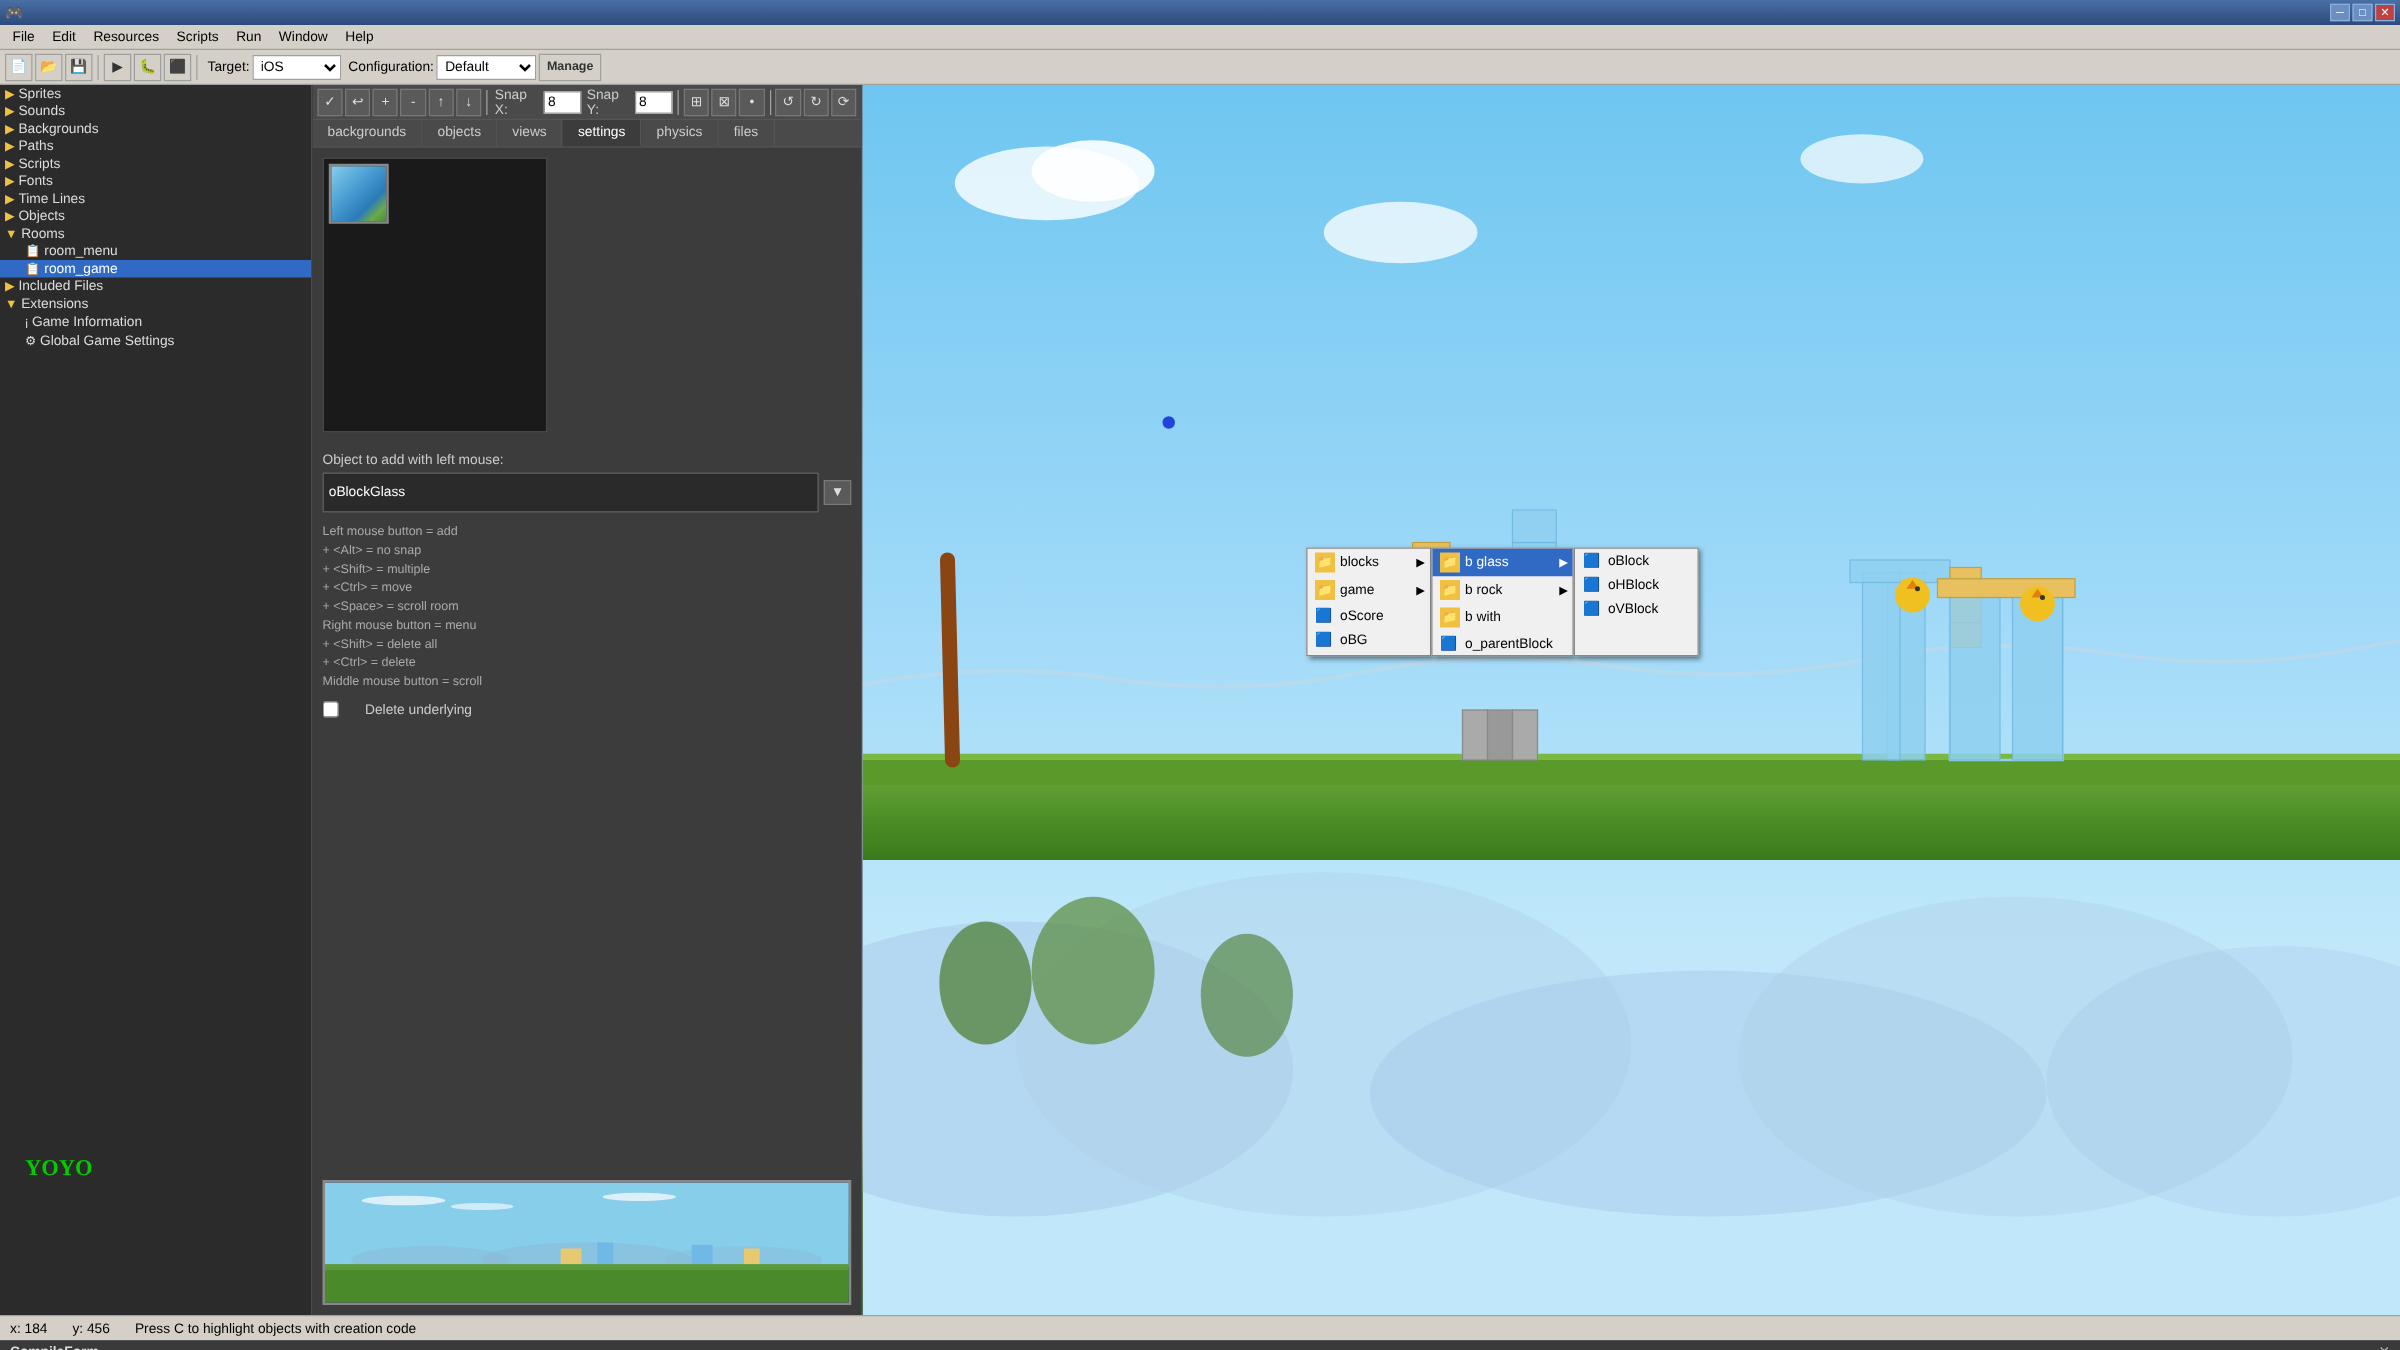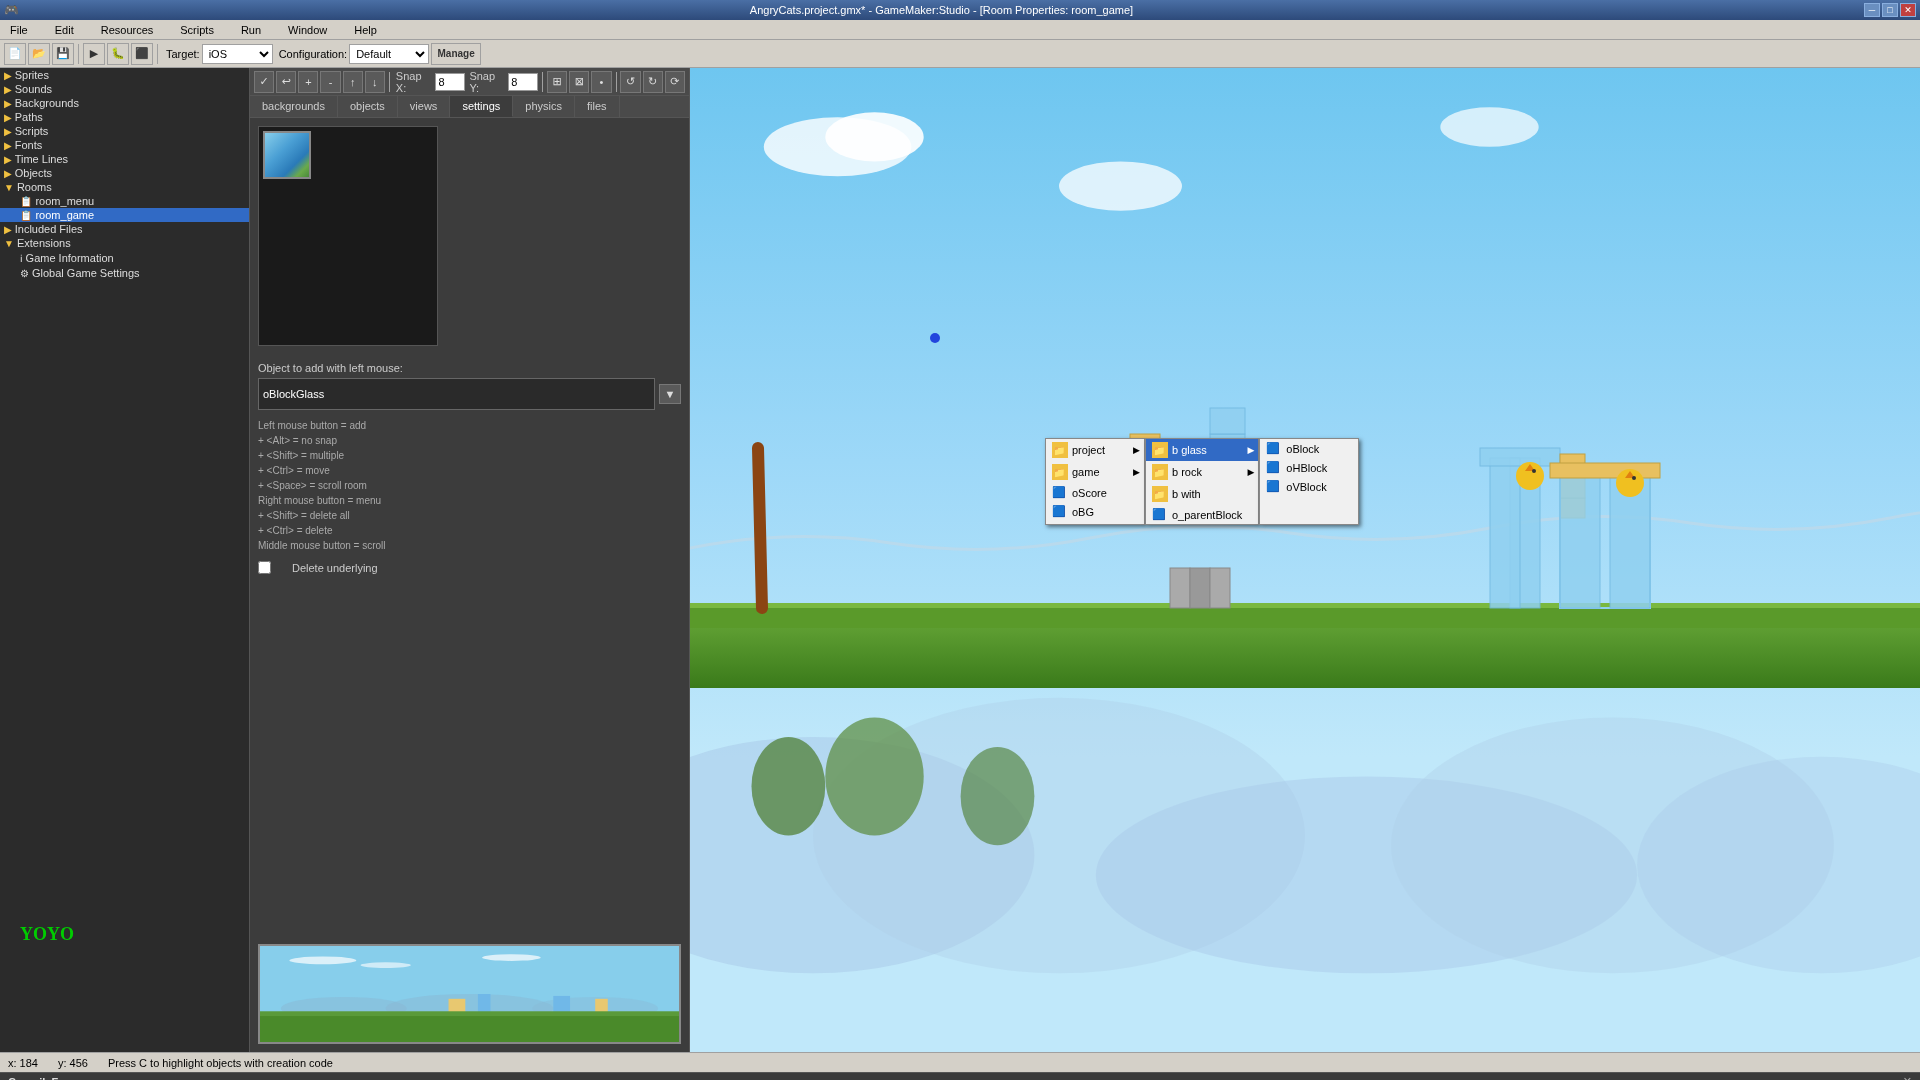--- a/index.html
+++ b/index.html
@@ -38,21 +38,21 @@
     }
     #title-bar .win-btn.close { background: #c04040; }
 
     
     #menu-bar {
       height: 20px;
       background: #d4d0c8;
       display: flex;
       align-items: center;
       padding: 0 4px;
-      gap: 15px;
+      gap: 2px;
       color: #000;
       font-size: 11px;
       border-bottom: 1px solid #a0a0a0;
     }
     .menu-item {
       padding: 2px 6px;
       cursor: pointer;
       color: #000;
     }
 
@@ -349,21 +349,20 @@
 
     .ctx-columns {
       display: flex;
     }
   </style>
 </head>
 <body>
 
 <div id="title-bar">
   <span style="font-size:12px;">🎮</span>
-  <span class="title-text">AngryCats.project.gmx* - GameMaker:Studio - [Room Properties: room_game]</span>
   <div class="win-controls">
     <div class="win-btn">─</div>
     <div class="win-btn">□</div>
     <div class="win-btn close">✕</div>
   </div>
 </div>
 
 <div id="menu-bar">
   <span class="menu-item">File</span>
   <span class="menu-item">Edit</span>
@@ -639,21 +638,21 @@
         <polygon points="940,403 945,410 935,410" fill="#e08010"></polygon>
         <circle cx="944" cy="410" r="2" fill="#333"></circle>
       </svg>
 
       <div id="context-menu">
         <div class="ctx-columns">
 
           <div class="ctx-level1">
             <div class="ctx-item has-sub">
               <span class="ctx-folder-icon">📁</span>
-              <span>project</span>
+              <span>blocks</span>
             </div>
             <div class="ctx-item has-sub">
               <span class="ctx-folder-icon">📁</span>
               <span>game</span>
             </div>
             <div class="ctx-item">
               <span style="width:16px;margin-right:4px;display:inline-block;">🟦</span>
               <span>oScore</span>
             </div>
             <div class="ctx-item">

